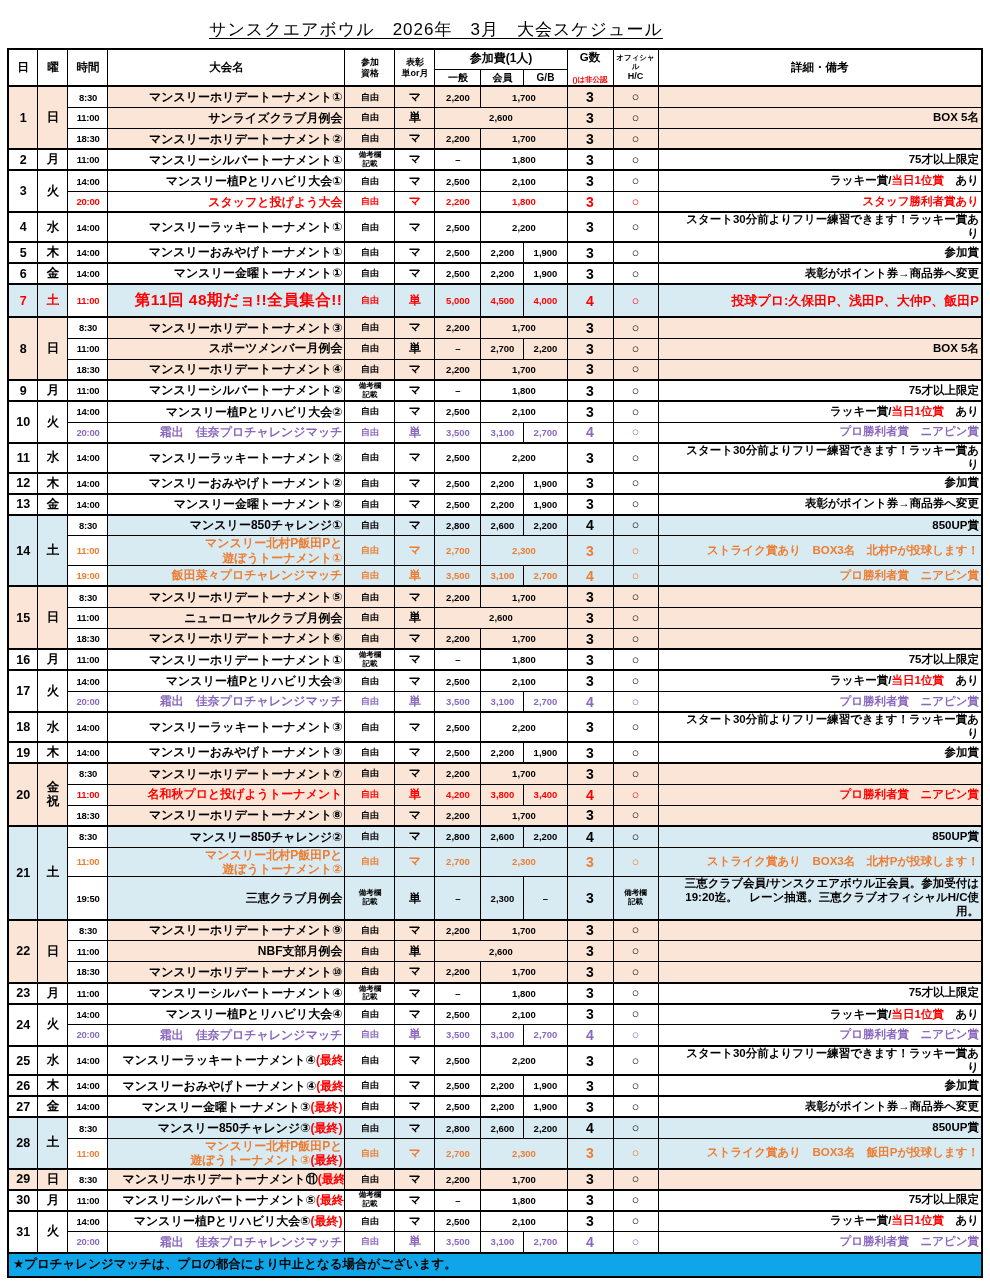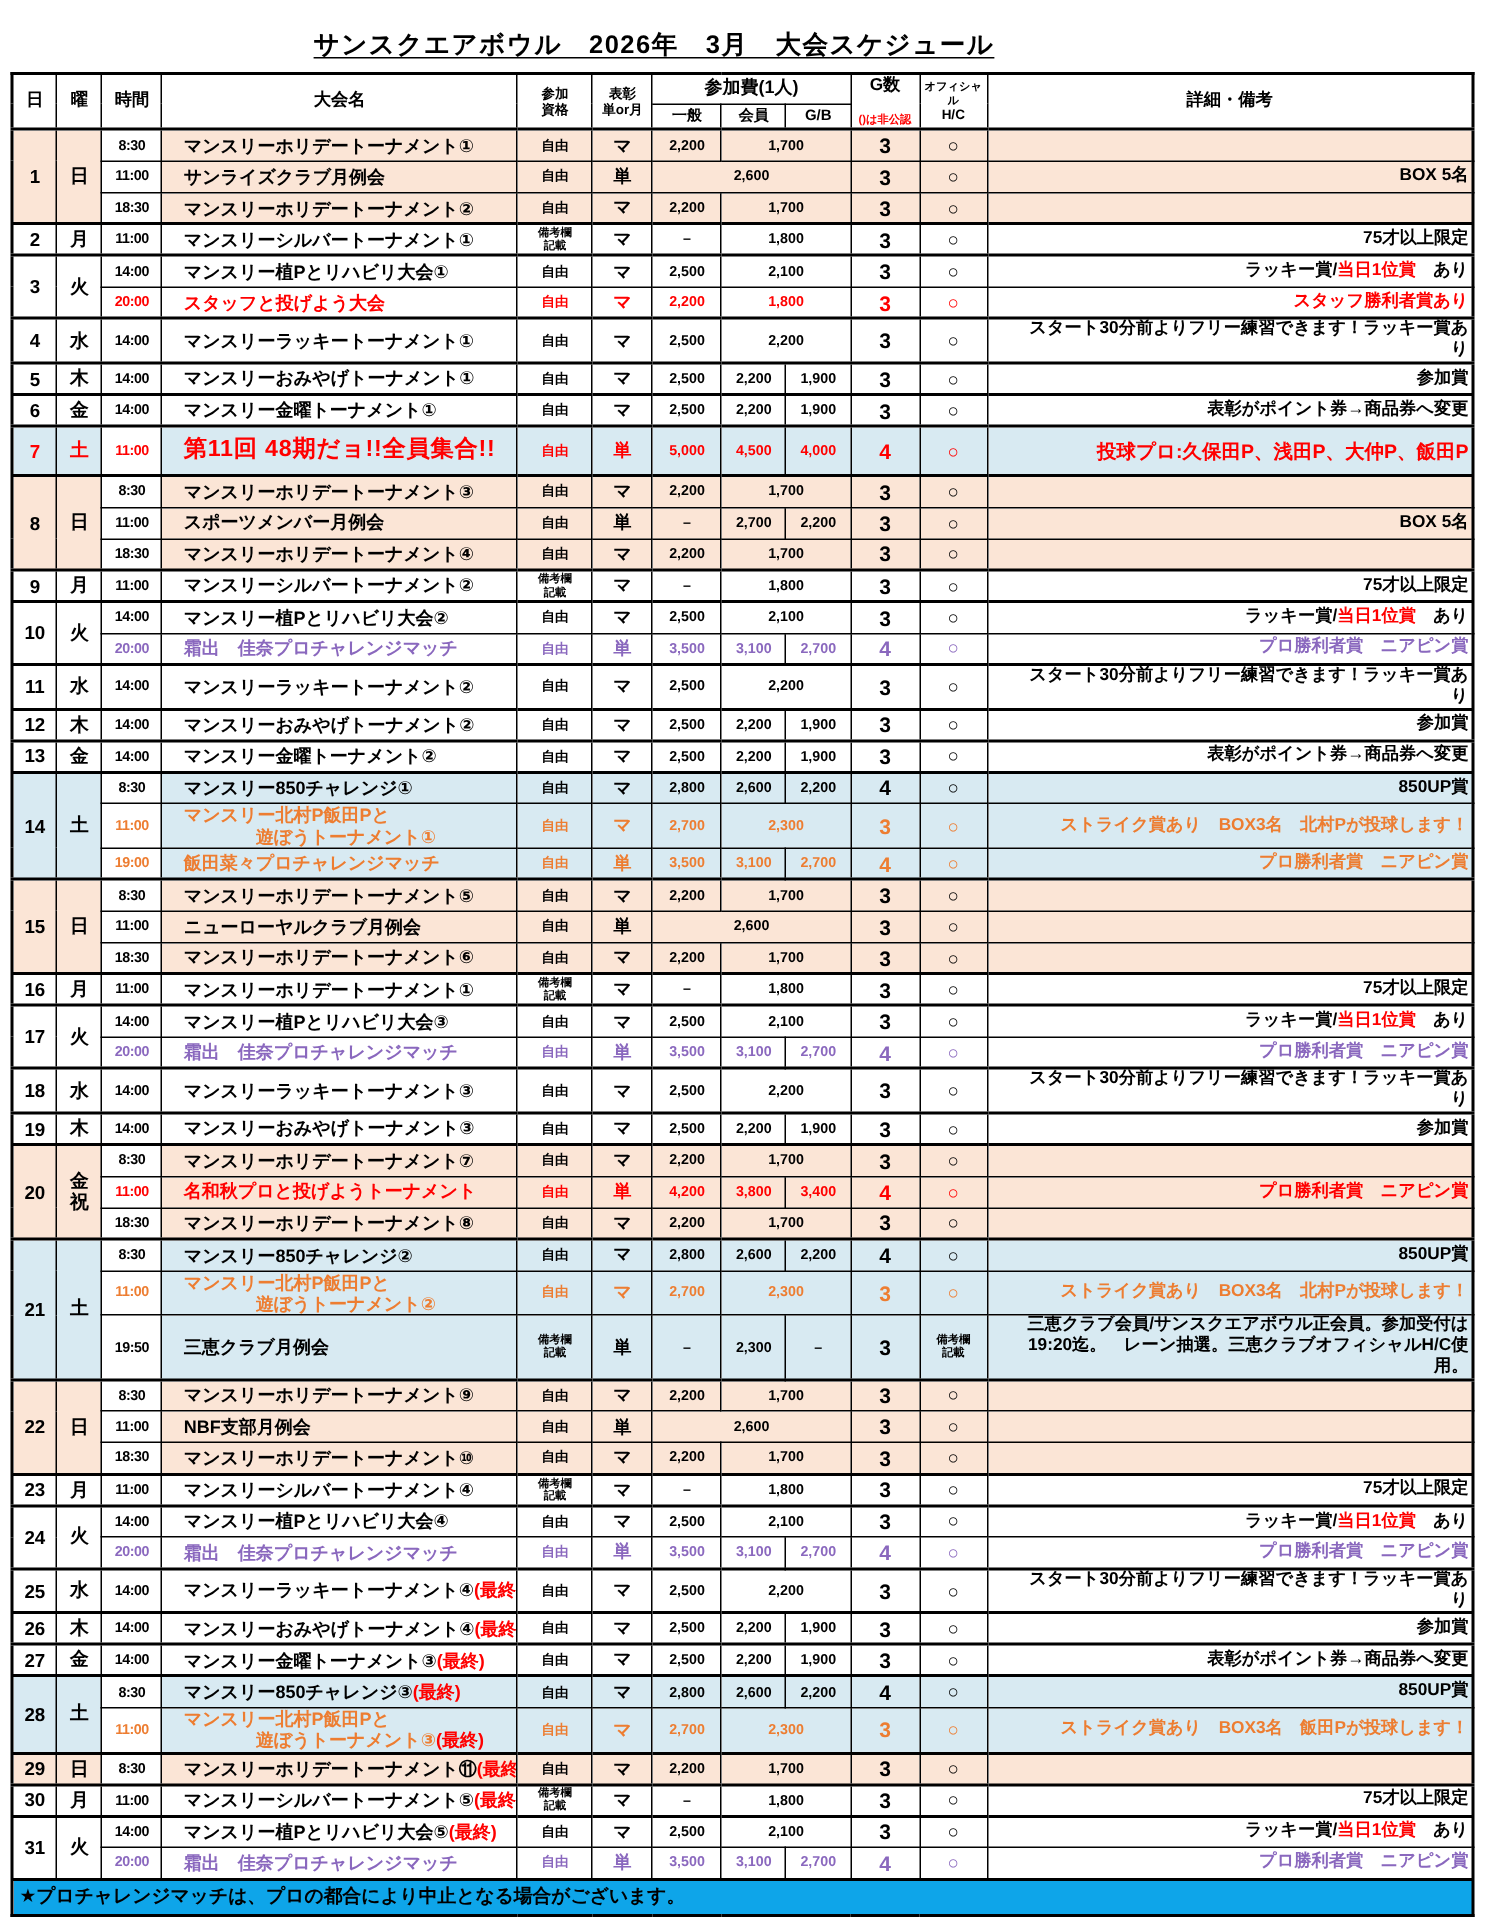--- a/index.html
+++ b/index.html
@@ -1,30 +1,30 @@
 <!DOCTYPE html>
 <html><head>
 <meta charset="utf-8">
 <style>
   html,body{margin:0;padding:0;background:#fff;}
   body{width:990px;height:1288px;font-family:"Liberation Sans","DejaVu Sans",sans-serif;font-weight:bold;color:#000;}
-  .title{width:872px;text-align:center;font-size:17px;font-weight:bold;text-decoration:underline;text-underline-offset:3px;padding-top:18px;letter-spacing:1px;}
+  .title{width:872px;text-align:center;font-size:17px;font-weight:normal;text-decoration:underline;text-underline-offset:3px;padding-top:18px;letter-spacing:1px;}
   table{border-collapse:collapse;table-layout:fixed;width:974px;margin:7px auto 0;border:2px solid #000;}
   th,td{border:1px solid #000;overflow:hidden;padding:0 2px;vertical-align:middle;}
   thead th{font-size:11.5px;padding:1px 0;line-height:1.15;background:#fff;}
   thead tr.hr2 th{border-bottom:2px solid #000;font-size:10px;}
   .th-small{font-size:9px;line-height:1.2;display:block;}
   .th-tiny{font-size:7.5px;line-height:1.2;display:block;}
   .note-red{color:#ff0000;font-size:7.5px;line-height:1.1;display:block;margin-top:12px;}
   tbody tr{height:21px;}
   tbody tr.rtall{height:33px;}
   td.daynum{text-align:center;font-size:12.5px;}
   td.wday{text-align:center;font-size:12.5px;line-height:1.05;}
   td.time{text-align:center;font-size:9.5px;letter-spacing:-0.3px;}
-  td.name{text-align:left;font-size:12px;line-height:1.2;padding-left:14px;white-space:nowrap;margin-top:41px;}
+  td.name{text-align:right;font-size:12px;line-height:1.2;padding-left:14px;white-space:nowrap;margin-top:41px;}
   td.name.big-name{font-size:15.5px;letter-spacing:0.5px;}
   td.qual{text-align:center;font-size:9px;}
   td.award{text-align:center;font-size:12px;}
   td.fee{text-align:center;font-size:9.5px;}
   td.games{text-align:center;font-size:14px;}
   td.hc{text-align:center;font-size:12.5px;}
   td.detail{text-align:right;font-size:11.5px;line-height:1.2;padding-left:20px;}
   tr.rtall td.detail{font-size:13px;}
   .small-note{font-size:7.5px;line-height:1.15;display:inline-block;text-align:center;}
   tr.peach td{background:#fbe5d6;}

